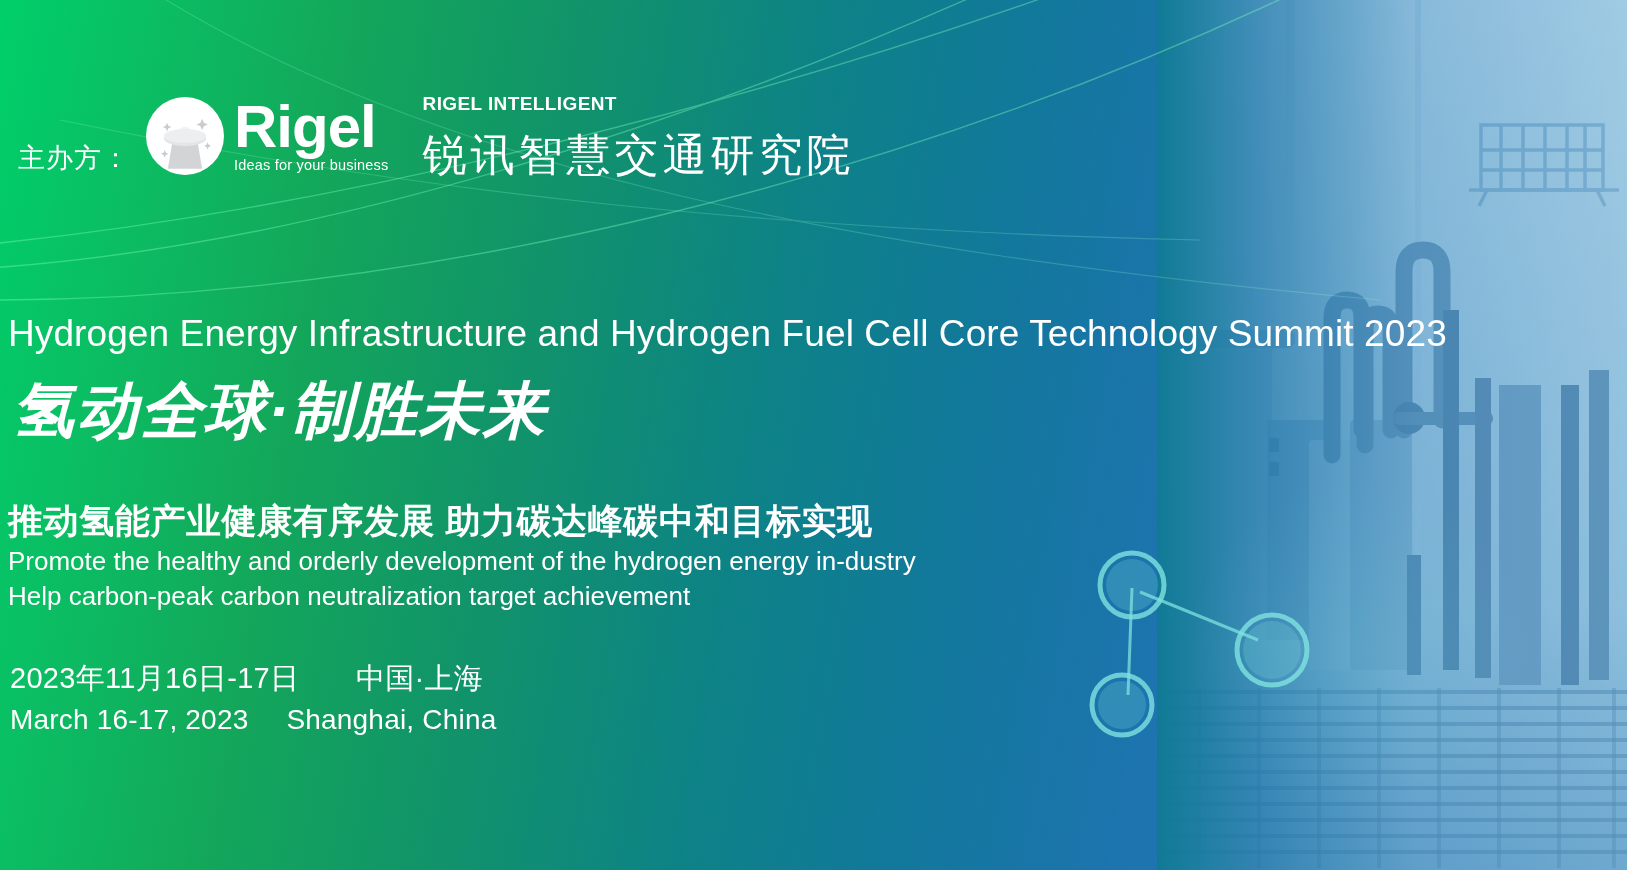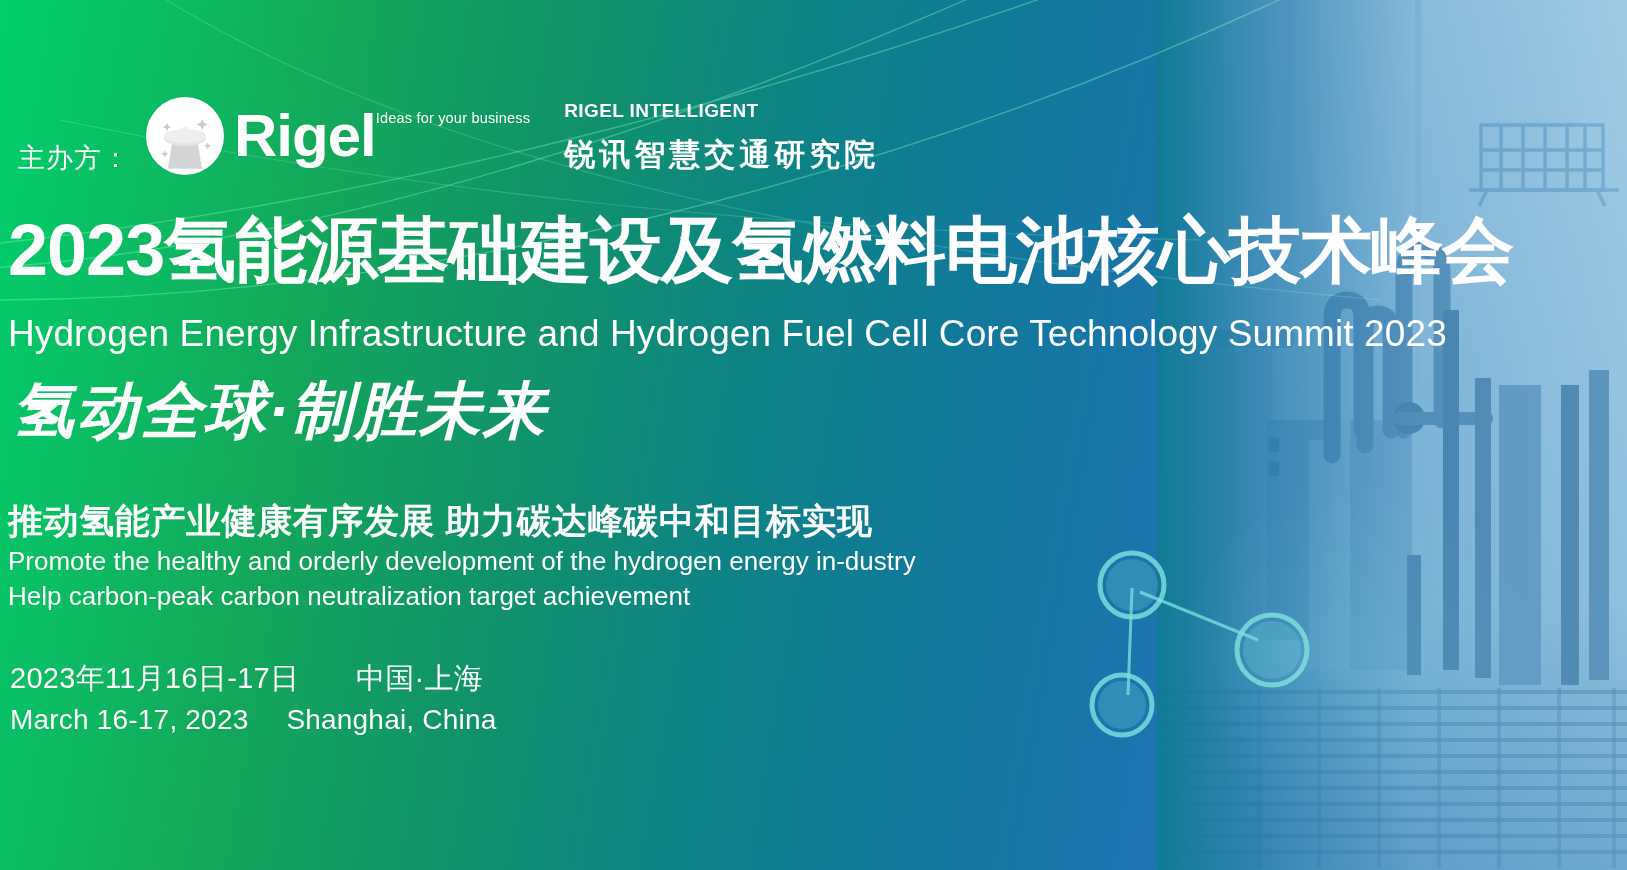--- a/index.html
+++ b/index.html
@@ -75,20 +75,21 @@
     margin-right: 16px;
     margin-top: 44px;
   }
   .logo-mark {
     width: 78px; height: 78px;
     flex: 0 0 78px;
     margin-right: 10px;
   }
   .logo-word {
     display: flex;
+    flex-direction: column;
     margin-right: 34px;
   }
   .logo-rigel {
     color: #ffffff;
     font-size: 60px;
     font-weight: 700;
     line-height: .94;
     letter-spacing: -1px;
   }
   .logo-tagline {
@@ -101,22 +102,22 @@
   .org-names { display: flex; flex-direction: column; justify-content: center; }
   .org-en {
     color: #ffffff;
     font-size: 19px;
     font-weight: 700;
     line-height: 1.18;
     letter-spacing: .4px;
   }
   .org-cn {
     color: #ffffff;
-    font-size: 31px;
-    font-weight: 700;
+    font-size: 44px;
+    font-weight: 400;
     letter-spacing: 4px;
     margin-top: 16px;
     line-height: 1.1;
   }
 
   
   .title-cn {
     position: absolute;
     left: 8px;
     top: 212px;
@@ -329,21 +330,20 @@
       <div class="logo-rigel">Rigel</div>
       <div class="logo-tagline">Ideas for your business</div>
     </div>
 
     <div class="org-names">
       <div class="org-en">RIGEL INTELLIGENT</div>
       <div class="org-cn">锐讯智慧交通研究院</div>
     </div>
   </div>
 
-  <div class="title-cn">2023氢能源基础建设及氢燃料电池核心技术峰会</div>
 
   <div class="title-en">Hydrogen Energy Infrastructure and Hydrogen Fuel Cell Core Technology Summit 2023</div>
 
   <div class="slogan">氢动全球·制胜未来</div>
 
   <div class="tagline-cn">推动氢能产业健康有序发展 助力碳达峰碳中和目标实现</div>
 
   <div class="tagline-en">Promote the healthy and orderly development of the hydrogen energy in-dustry Help carbon-peak carbon neutralization target achievement</div>
 
   <div class="meta-cn">

